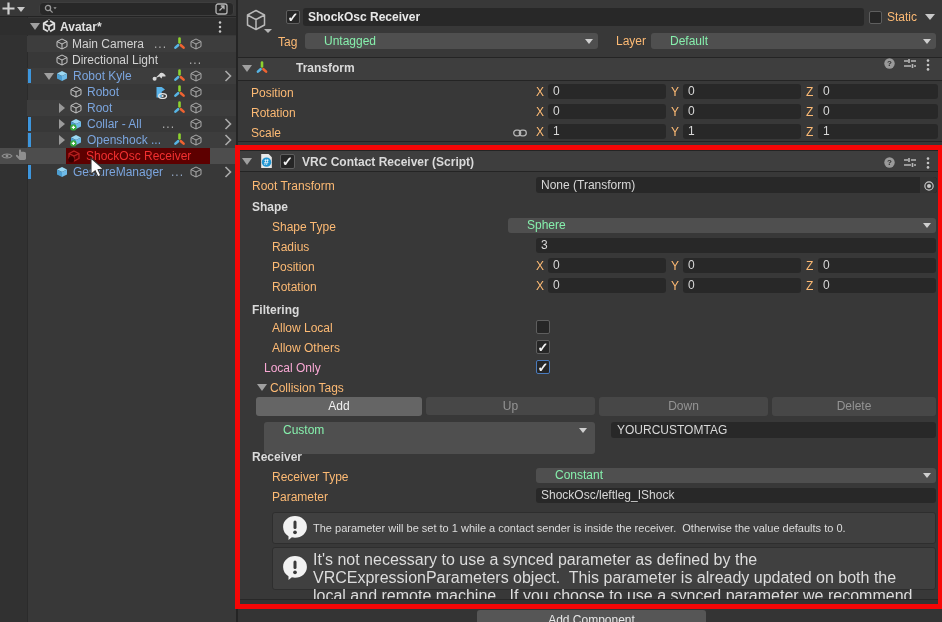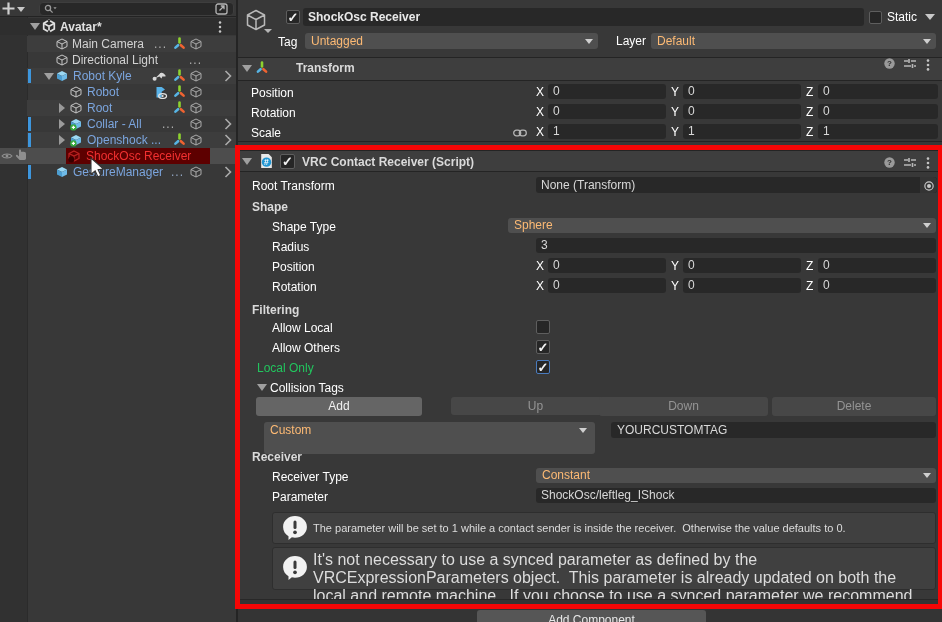--- a/index.html
+++ b/index.html
@@ -1,22 +1,22 @@
 <!DOCTYPE html>
 <html><head>
 <meta charset="utf-8">
 <style>
 *{margin:0;padding:0;box-sizing:border-box}
 html,body{width:942px;height:622px;overflow:hidden}
 body{background:#383838;font-family:"Liberation Sans",sans-serif;font-size:12px;color:#d2d2d2;position:relative}
 .a{position:absolute}
-.lbl{position:absolute;color:#ffffff;font-size:12px;line-height:15px;white-space:nowrap}
+.lbl{position:absolute;color:#fdba74;font-size:12px;line-height:15px;white-space:nowrap}
 .b{font-weight:bold;color:#dadada}
 .fld{position:absolute;background:#282828;border-radius:3px;color:#d8d8d8;font-size:12px;line-height:15px;padding-left:5px;white-space:nowrap}
-.dd{position:absolute;background:#4f4f4f;border-radius:3px;color:#fdba74;font-size:12px;line-height:15px;padding-left:6px;white-space:nowrap}
+.dd{position:absolute;background:#4f4f4f;border-radius:3px;color:#86efac;font-size:12px;line-height:15px;padding-left:19px;white-space:nowrap}
 .dd i{position:absolute;right:5px;top:5px;width:0;height:0;border-left:4px solid transparent;border-right:4px solid transparent;border-top:5px solid #cfcfcf}
 .cb{position:absolute;width:14px;height:14px;background:#262626;border:1px solid #5e5e5e;border-radius:2px}
 .ck{color:#f2f2f2;font-size:13px;line-height:13px;text-align:center;font-weight:bold}
 .tri-d{position:absolute;width:0;height:0;border-left:5px solid transparent;border-right:5px solid transparent;border-top:7px solid #a0a0a0}
 .tri-r{position:absolute;width:0;height:0;border-top:5px solid transparent;border-bottom:5px solid transparent;border-left:6px solid #9a9a9a}
 .htx{font-size:12px;line-height:16px;white-space:nowrap;position:absolute}
 .blue{color:#7ba5de}
 .bar{position:absolute;left:28px;width:3px;height:14px;background:#3d96dd}
 .dots{position:absolute;color:#b0b0b0;font-size:12px;letter-spacing:1px}
 .btn{position:absolute;background:#474747;border-radius:3px;color:#949494;font-size:12px;text-align:center;line-height:19px}
@@ -341,29 +341,29 @@
 <div class="lbl" style="left:806px;top:279px">Z</div>
 <div class="fld" style="left:818px;top:278px;width:118px;height:15px">0</div>
 
 <div class="lbl b" style="left:252px;top:303px">Filtering</div>
 <div class="lbl" style="left:272px;top:321px">Allow Local</div>
 <div class="cb" style="left:536px;top:320px"></div>
 <div class="lbl" style="left:272px;top:341px">Allow Others</div>
 <div class="cb" style="left:536px;top:340px">
     <div class="ck">✓</div>
   </div>
-<div class="lbl" style="left:257px;top:361px;color:#22c55e">Local Only</div>
+<div class="lbl" style="left:264px;top:361px;color:#f9a8d4">Local Only</div>
 <div class="cb" style="left:536px;top:360px;border-color:#4a7bbd">
     <div class="ck">✓</div>
   </div>
 <div class="tri-d" style="left:257px;top:384px"></div>
 <div class="lbl" style="left:270px;top:381px">Collision Tags</div>
 
 <div class="btn" style="left:256px;top:397px;width:166px;height:19px;background:#656565;color:#f0f0f0">Add</div>
-<div class="btn" style="left:451px;top:397px;width:169px;height:18px">Up</div>
+<div class="btn" style="left:426px;top:397px;width:169px;height:18px">Up</div>
 <div class="btn" style="left:599px;top:397px;width:169px;height:19px">Down</div>
 <div class="btn" style="left:772px;top:397px;width:164px;height:19px">Delete</div>
 
 <div class="dd" style="left:264px;top:422px;width:331px;height:32px;line-height:16px">Custom<i style="top:6px;right:8px"></i></div>
 <div class="fld" style="left:611px;top:422px;width:325px;height:16px;line-height:16px;padding-left:6px">YOURCUSTOMTAG</div>
 
 <div class="lbl b" style="left:252px;top:450px">Receiver</div>
 <div class="lbl" style="left:272px;top:470px">Receiver Type</div>
 <div class="dd" style="left:536px;top:468px;width:400px;height:15px">Constant<i></i></div>
 <div class="lbl" style="left:272px;top:490px">Parameter</div>

